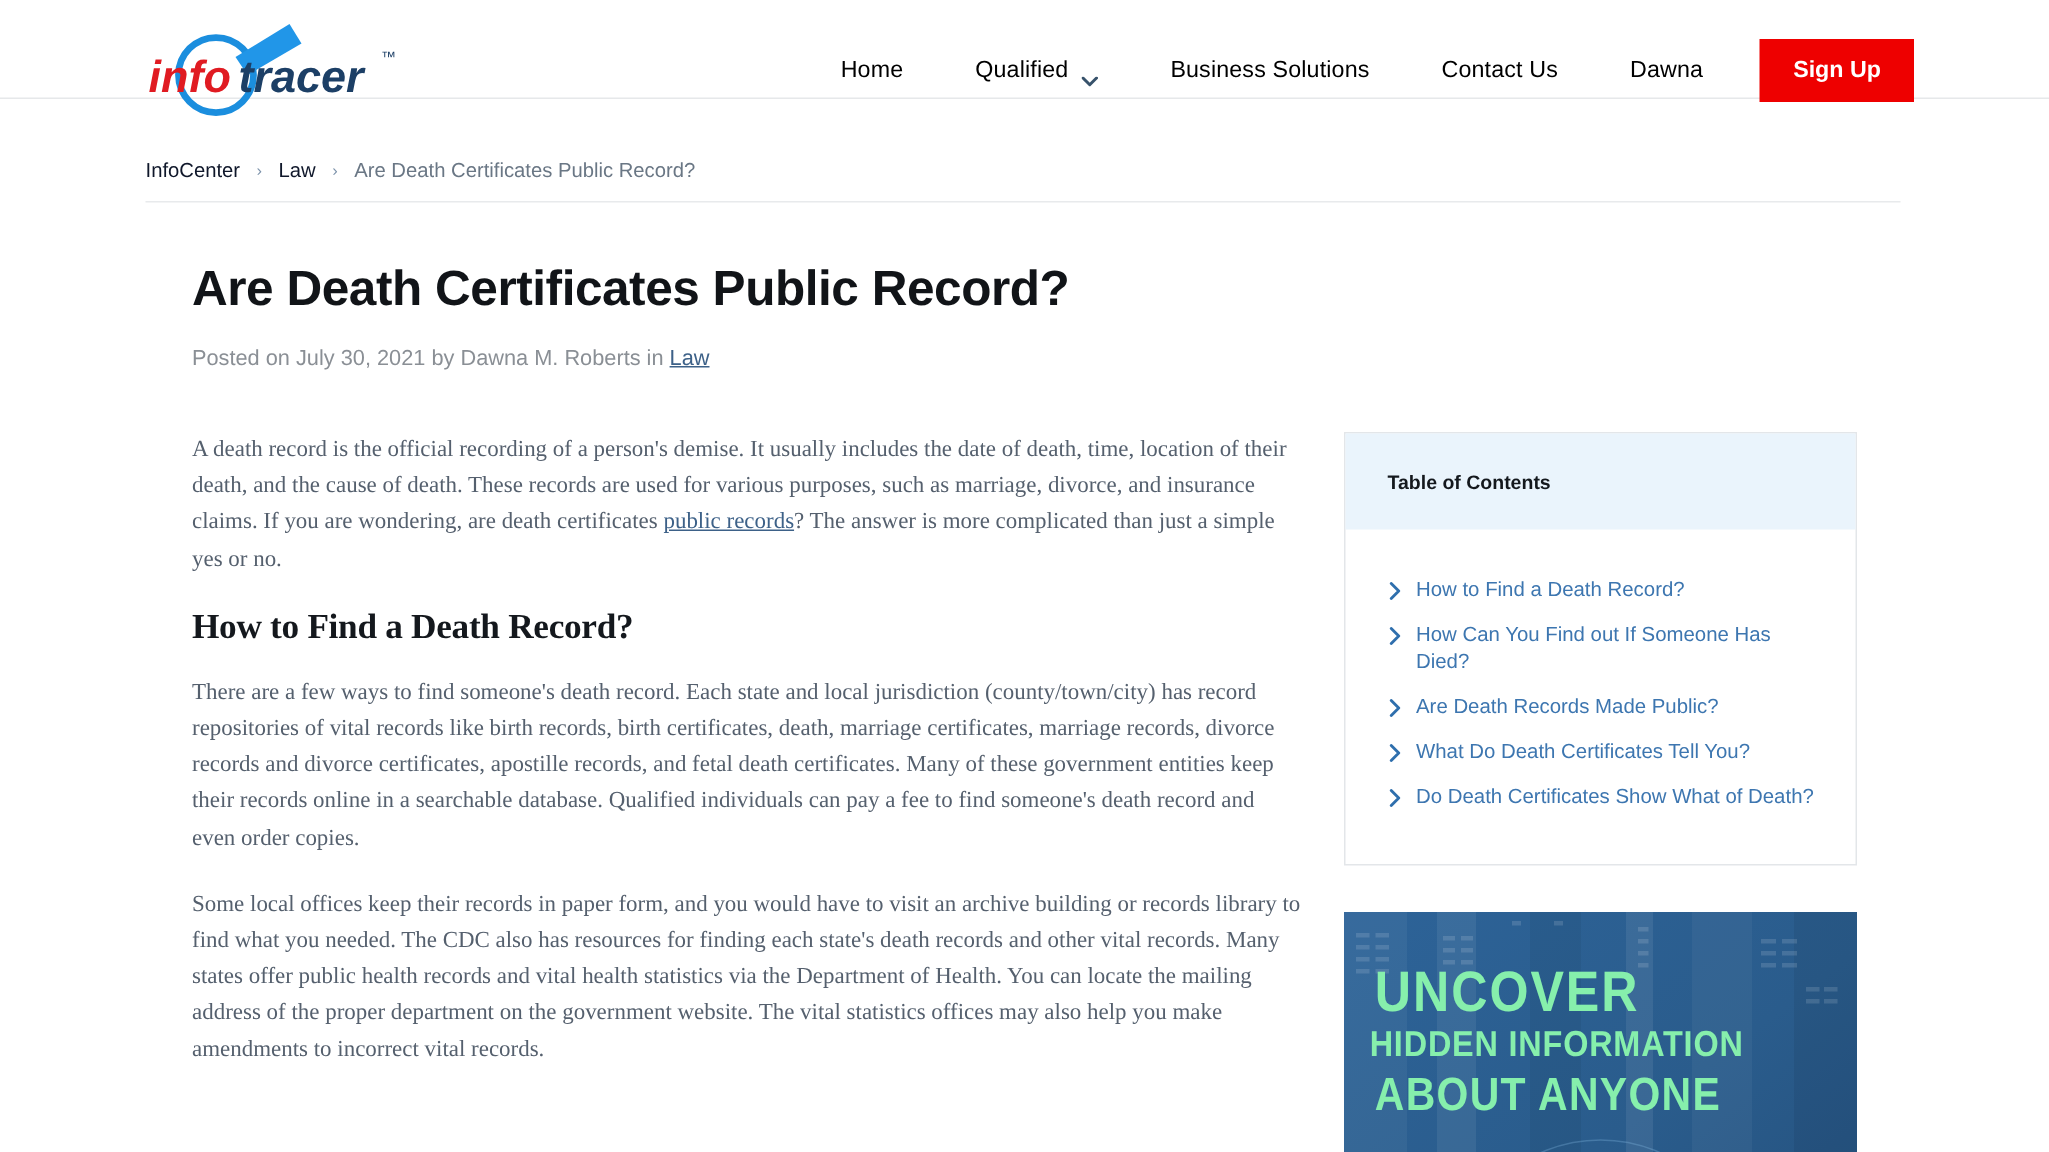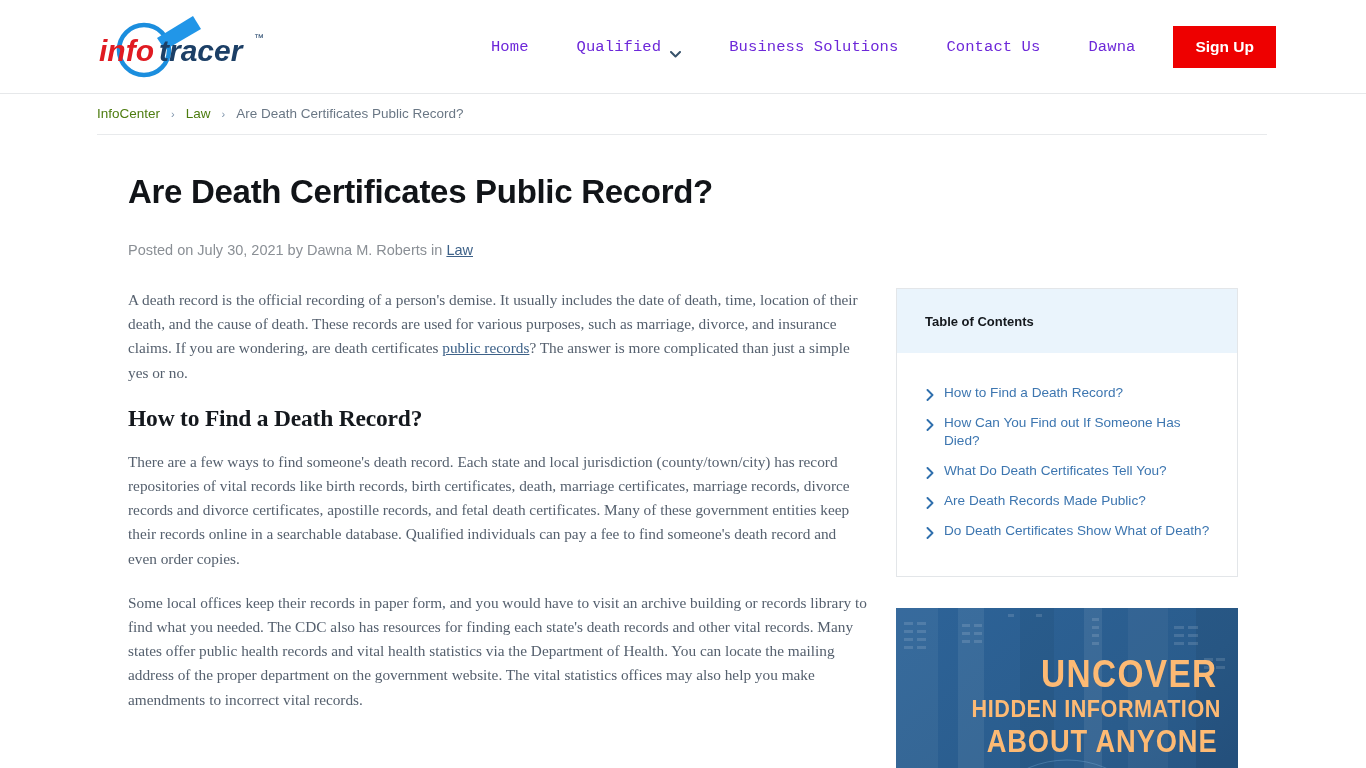--- a/index.html
+++ b/index.html
@@ -6,51 +6,50 @@
   html, body {
     width: 1366px; height: 768px;
     overflow: hidden;
     background: #ffffff;
     font-family: "Liberation Sans", sans-serif;
   }
 
   
   .header {
     position: relative;
-    height: 94px;
+    height: 66px;
     background: #ffffff;
     border-bottom: 1px solid #e6e8ea;
   }
   .logo {
     position: absolute;
     left: 97px; top: 12px;
     width: 185px; height: 70px;
     cursor: pointer;
   }
   .logo svg { display: block; }
 
   .nav {
     position: absolute;
     right: 90px; top: 0;
     height: 94px;
     display: flex;
     align-items: center;
     gap: 0px;
   }
   .nav-item {
-    color: #6d28d9;
+    color: #000000;
     font-size: 15.5px;
     letter-spacing: .1px;
     padding: 0 24px;
     cursor: pointer;
     white-space: nowrap;
     display: flex;
     align-items: center;
     gap: 9px;
-    font-family: Liberation Mono, monospace;
   }
   .chev-down {
     width: 11px; height: 7px;
     display: inline-block;
     position: relative;
     top: 1px;
   }
   .signup-btn {
     margin-left: 14px;
     background: #ee0000;
@@ -71,21 +70,21 @@
     left: 97px; top: 95px;
     width: 1170px;
     padding: 11px 0 13px 0;
     border-bottom: 1px solid #e8eaec;
     display: flex;
     align-items: center;
     gap: 0;
     font-size: 13.5px;
   }
   .crumb {
-    color: #4d7c0f;
+    color: #0f172a;
     cursor: pointer;
     white-space: nowrap;
   }
   .crumb.current { color: #6a7785; cursor: default; }
   .crumb-sep {
     color: #7d93ab;
     font-size: 11px;
     padding: 0 11px;
     position: relative;
     top: 0px;
@@ -106,21 +105,21 @@
   .post-title {
     position: absolute;
     left: 30px; top: 37px;
     font-size: 33px;
     font-weight: bold;
     color: #111418;
     letter-spacing: -.3px;
   }
   .post-meta {
     position: absolute;
-    left: 30px; top: 106px;
+    left: 30px; top: 95px;
     font-size: 14.5px;
     color: #8a8f95;
   }
   .post-meta a {
     color: #3d6188;
     text-decoration: underline;
     cursor: pointer;
   }
 
   
@@ -196,23 +195,23 @@
     position: relative;
     width: 342px;
     height: 260px;
     overflow: hidden;
     background: #2a5f8f;
     cursor: pointer;
   }
   .promo-bg { position: absolute; inset: 0; }
   .promo-copy {
     position: absolute;
-    left: 0; right: 0; top: 46px;
-    text-align: right;
-    color: #fdba74;
+    left: 0; right: 0; top: 34px;
+    text-align: left;
+    color: #86efac;
     font-family: "Liberation Sans", sans-serif;
   }
   .promo-l1 {
     font-size: 38px;
     font-weight: bold;
     letter-spacing: 1.5px;
     line-height: 40px;
     transform: scaleX(.88);
   }
   .promo-l2 {
@@ -334,30 +333,30 @@
             </span>
             <span class="toc-link">How Can You Find out If Someone Has Died?</span>
           </li>
 
           <li class="toc-item">
             <span class="toc-chev">
               <svg width="8" height="12" viewBox="0 0 8 12">
                   <path d="M1.5 1 L6.5 6 L1.5 11" fill="none" stroke="#2f6fad" stroke-width="1.9" stroke-linecap="round" stroke-linejoin="round"></path>
                 </svg>
             </span>
-            <span class="toc-link">What Do Death Certificates Tell You?</span>
+            <span class="toc-link">Are Death Records Made Public?</span>
           </li>
 
           <li class="toc-item">
             <span class="toc-chev">
               <svg width="8" height="12" viewBox="0 0 8 12">
                   <path d="M1.5 1 L6.5 6 L1.5 11" fill="none" stroke="#2f6fad" stroke-width="1.9" stroke-linecap="round" stroke-linejoin="round"></path>
                 </svg>
             </span>
-            <span class="toc-link">Are Death Records Made Public?</span>
+            <span class="toc-link">What Do Death Certificates Tell You?</span>
           </li>
 
           <li class="toc-item">
             <span class="toc-chev">
               <svg width="8" height="12" viewBox="0 0 8 12">
                   <path d="M1.5 1 L6.5 6 L1.5 11" fill="none" stroke="#2f6fad" stroke-width="1.9" stroke-linecap="round" stroke-linejoin="round"></path>
                 </svg>
             </span>
             <span class="toc-link">Do Death Certificates Show What of Death?</span>
           </li>

